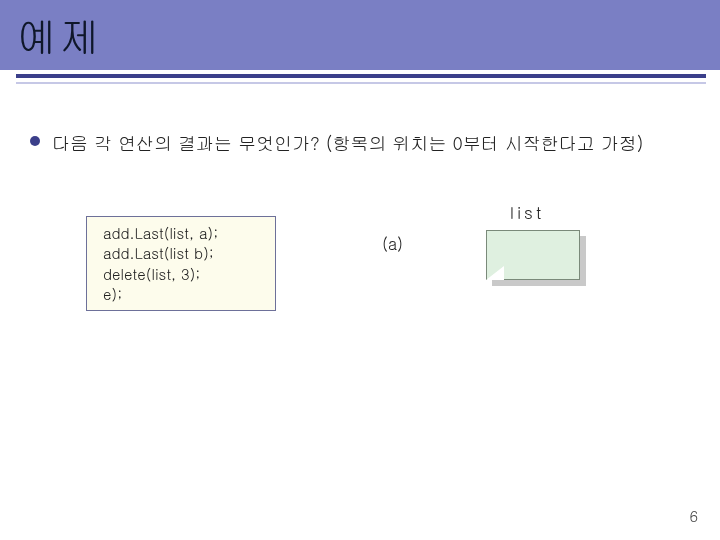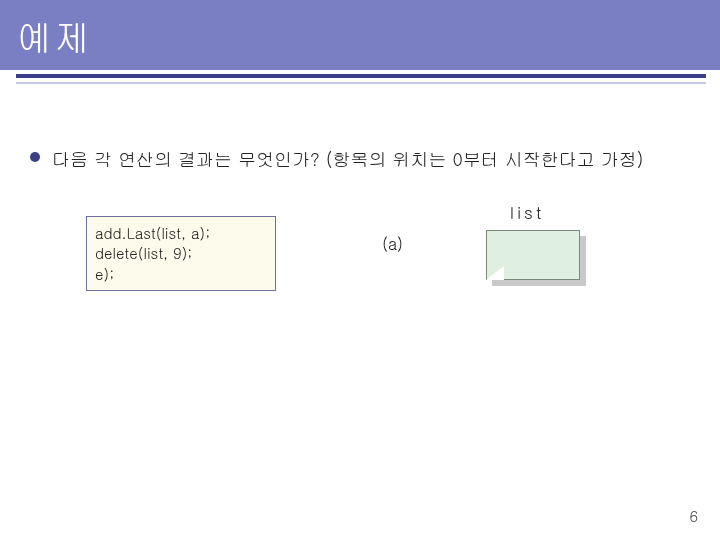--- a/index.html
+++ b/index.html
@@ -23,22 +23,22 @@
     top: 0;
     width: 720px;
     height: 70px;
     background: #7a7fc4;
     display: flex;
     align-items: center;
     padding-left: 16px;
     box-sizing: border-box;
   }
   .title-text {
-    font-size: 36px;
-    color: #ffffff;
+    font-size: 41px;
+    color: #0f172a;
     letter-spacing: 2px;
   }
   .underline-dark {
     position: absolute;
     left: 16px;
     top: 74px;
     width: 690px;
     height: 4px;
     background: #3b3f8a;
   }
@@ -52,21 +52,20 @@
   }
   .body {
     position: absolute;
     left: 30px;
     top: 130px;
     width: 650px;
   }
   .bullet-row {
     display: flex;
     align-items: flex-start;
-    margin-top: 16px;
   }
   .bullet-dot {
     width: 10px;
     height: 10px;
     border-radius: 50%;
     background: #3b3f8a;
     margin-top: 6px;
     margin-right: 12px;
     flex: 0 0 auto;
   }
@@ -74,21 +73,21 @@
     font-size: 18px;
     color: #222;
     line-height: 1.45;
     font-family: "Gulim", "Malgun Gothic", monospace;
   }
   .code-box {
     position: absolute;
     left: 86px;
     top: 216px;
     width: 190px;
-    padding: 6px 8px;
+    padding: 6px 16px;
     background: #fdfcec;
     border: 1px solid #6d7099;
     box-sizing: border-box;
   }
   .code-line {
     font-family: "Gulim", "Courier New", monospace;
     font-size: 15px;
     color: #222;
     line-height: 1.35;
     white-space: pre;
@@ -166,21 +165,22 @@
 
   <div class="body">
     <div class="bullet-row">
       <div class="bullet-dot"></div>
       <div class="bullet-text">다음 각 연산의  결과는 무엇인가? (항목의 위치는 0부터 시작한다고 가정)</div>
     </div>
   </div>
 
   <div class="code-box">
     <div class="code-line">add.Last(list, a);</div>
-    <div class="code-line">delete(list, 9);</div>
+    <div class="code-line">add.Last(list b);</div>
+    <div class="code-line">delete(list, 3);</div>
     <div class="code-line">e);</div>
   </div>
 
   <div class="result-label">(a)</div>
 
   <div class="list-label">list</div>
 
   <div class="list-figure">
     <div class="shadow"></div>
     <div class="paper"></div>

